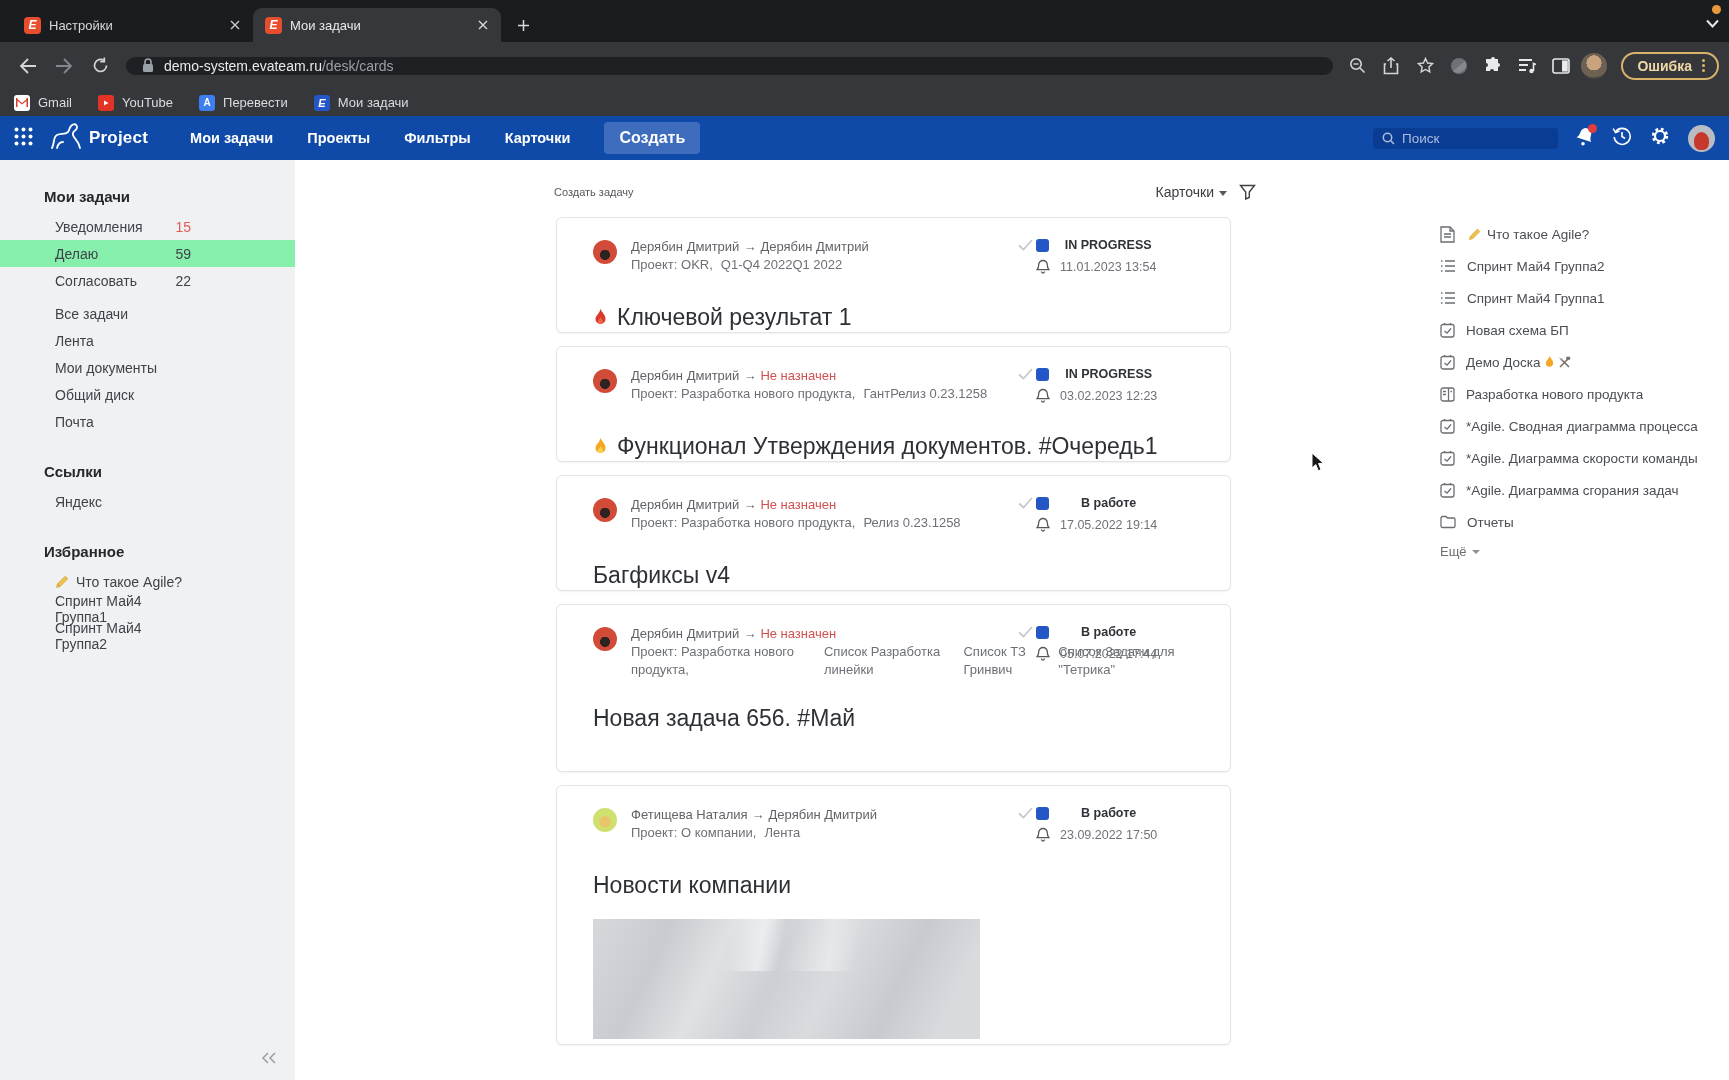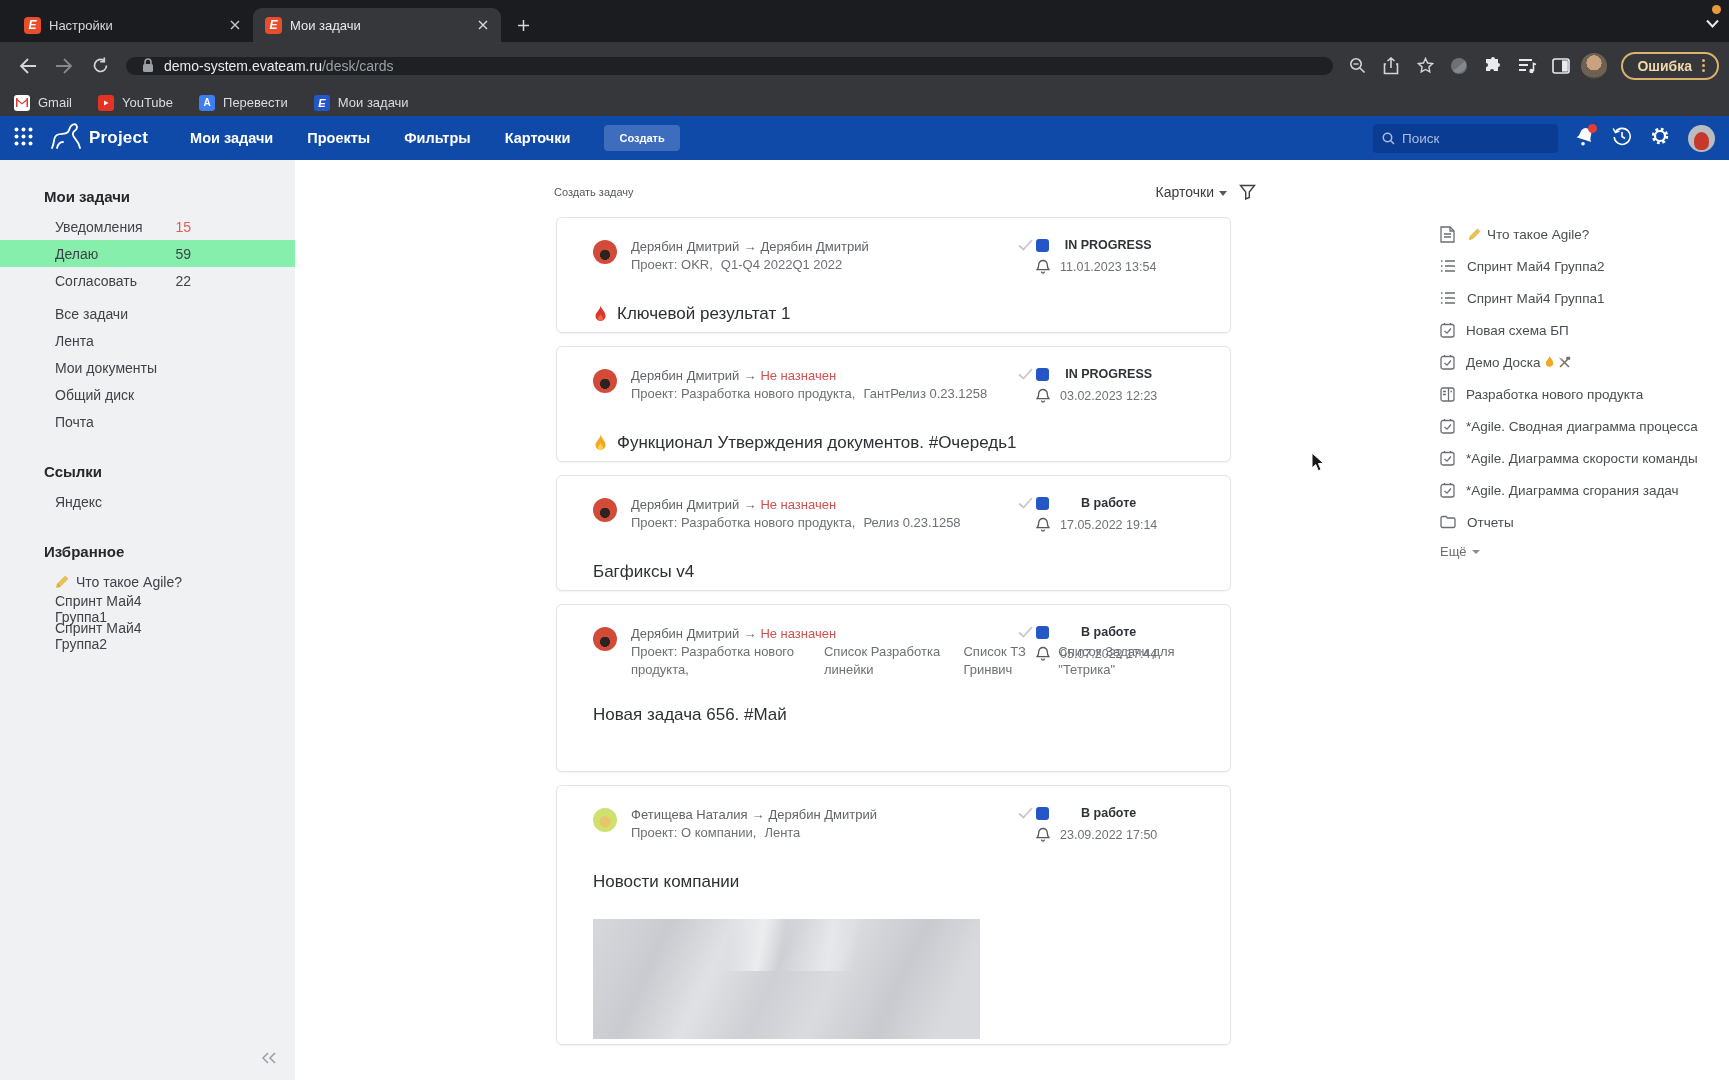--- a/index.html
+++ b/index.html
@@ -51,23 +51,23 @@
     align-items:center; justify-content:center; flex:none; }
 
   
   .app-navbar { position:absolute; top:116px; left:0; right:0; height:44px;
     background:#0f4aa8; display:flex; align-items:center; padding:0 14px; color:#fff; }
   .grid-ic { margin-right:14px; }
   .app-logo { margin-right:6px; }
   .app-name { font-size:17px; font-weight:bold; letter-spacing:.2px; margin-right:42px; }
   .nav-link { font-size:14.5px; font-weight:bold; margin-right:34px; color:#fff; }
   .create-btn { background:#3e6dbe; border-radius:4px; padding:7px 15px;
-    font-size:11px; font-weight:bold; }
+    font-size:16px; font-weight:bold; }
   .navbar-right { margin-left:auto; display:flex; align-items:center; gap:18px; }
-  .searchbox { width:185px; height:29px; background:#0a3c93; border-radius:4px;
+  .searchbox { width:185px; height:21px; background:#0a3c93; border-radius:4px;
     display:flex; align-items:center; padding:0 9px; gap:7px; }
   .searchbox input { background:transparent; border:none; outline:none; color:#fff;
     font-size:13.5px; width:130px; font-family:"Liberation Sans",sans-serif; }
   .searchbox input::placeholder { color:#aebdde; }
   .bell-wrap { position:relative; }
   .bell-dot { position:absolute; top:-3px; right:-3px; width:9px; height:9px;
     border-radius:50%; background:#e23c3c; }
   .nav-avatar { width:27px; height:27px; border-radius:50%; background:#b9bdc2;
     position:relative; overflow:hidden; }
   .nav-avatar::after { content:""; position:absolute; left:6px; top:7px; width:15px;
@@ -113,21 +113,21 @@
   .names { color:#606469; }
   .arrow { padding:0 4px; color:#606469; }
   .unassigned { color:#d15050; }
   .proj-line { display:flex; }
   .tags { margin-left:8px; display:flex; flex-direction:row; }
   .card-meta { position:absolute; left:461px; top:20px; display:grid;
     grid-template-columns:18px 24px auto; row-gap:7px; align-items:center;text-align:center; }
   .status-label { font-size:12.5px; font-weight:bold; color:#2f3338; }
   .meta-date { font-size:12.5px; color:#6f7277; }
   .status-sq { width:13px; height:13px; border-radius:3px; background:#2457c5; }
-  .card-title { position:absolute; left:36px; top:86px; font-size:17px;
+  .card-title { position:absolute; left:36px; top:86px; font-size:23px;
     color:#2d3035; display:flex; align-items:center; gap:9px; white-space:nowrap; }
   .card-title.low { top:100px; }
   .card5-img { position:absolute; left:36px; top:133px; width:387px; height:120px;
     background:linear-gradient(115deg,#d6d8dc 0%,#c9cbd0 18%,#dfe1e4 32%,#cdcfd4 47%,#d9dbdf 60%,#c8cacf 76%,#d8dade 90%);
   }
   .card5-img::before { content:""; position:absolute; left:60px; top:-8px; width:260px;
     height:60px; background:linear-gradient(100deg, transparent 30%, rgba(255,255,255,.55) 42%, transparent 50%, rgba(255,255,255,.4) 68%, transparent 78%); }
 
   .rightbar { position:absolute; left:1145px; top:58px; width:284px; }
   .rb-item { display:flex; align-items:center; height:32px; gap:11px;

